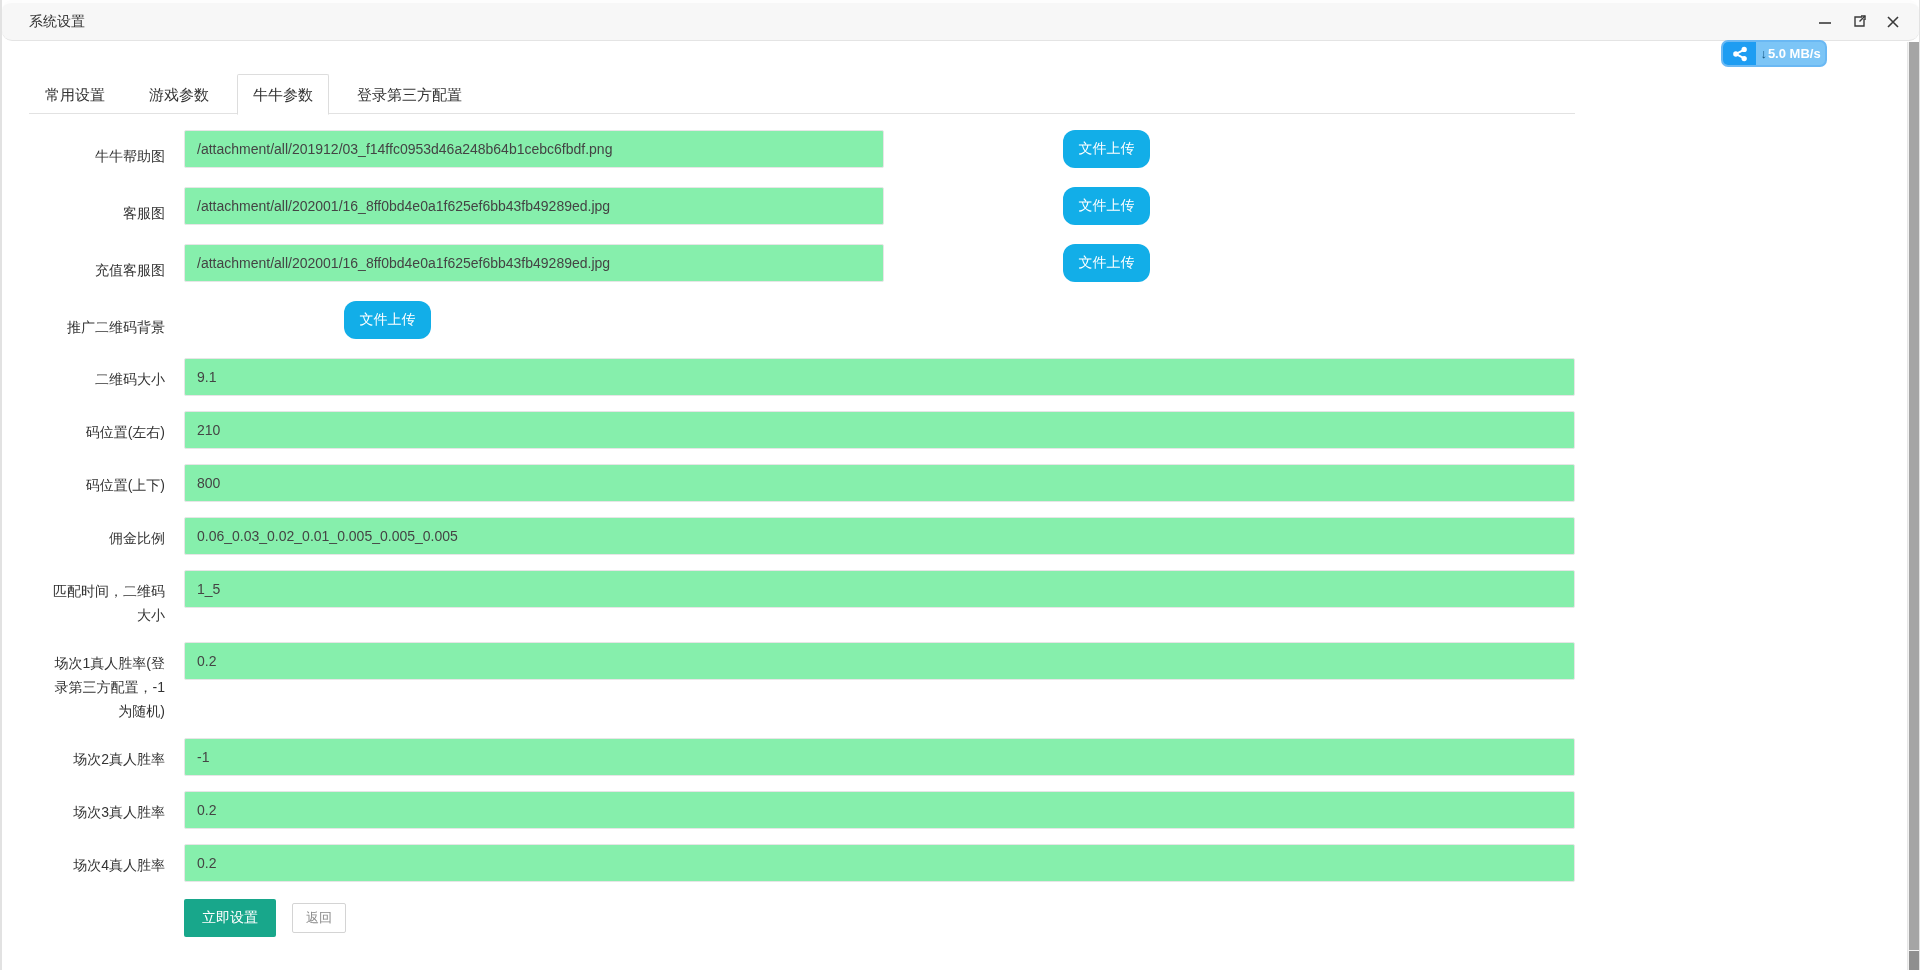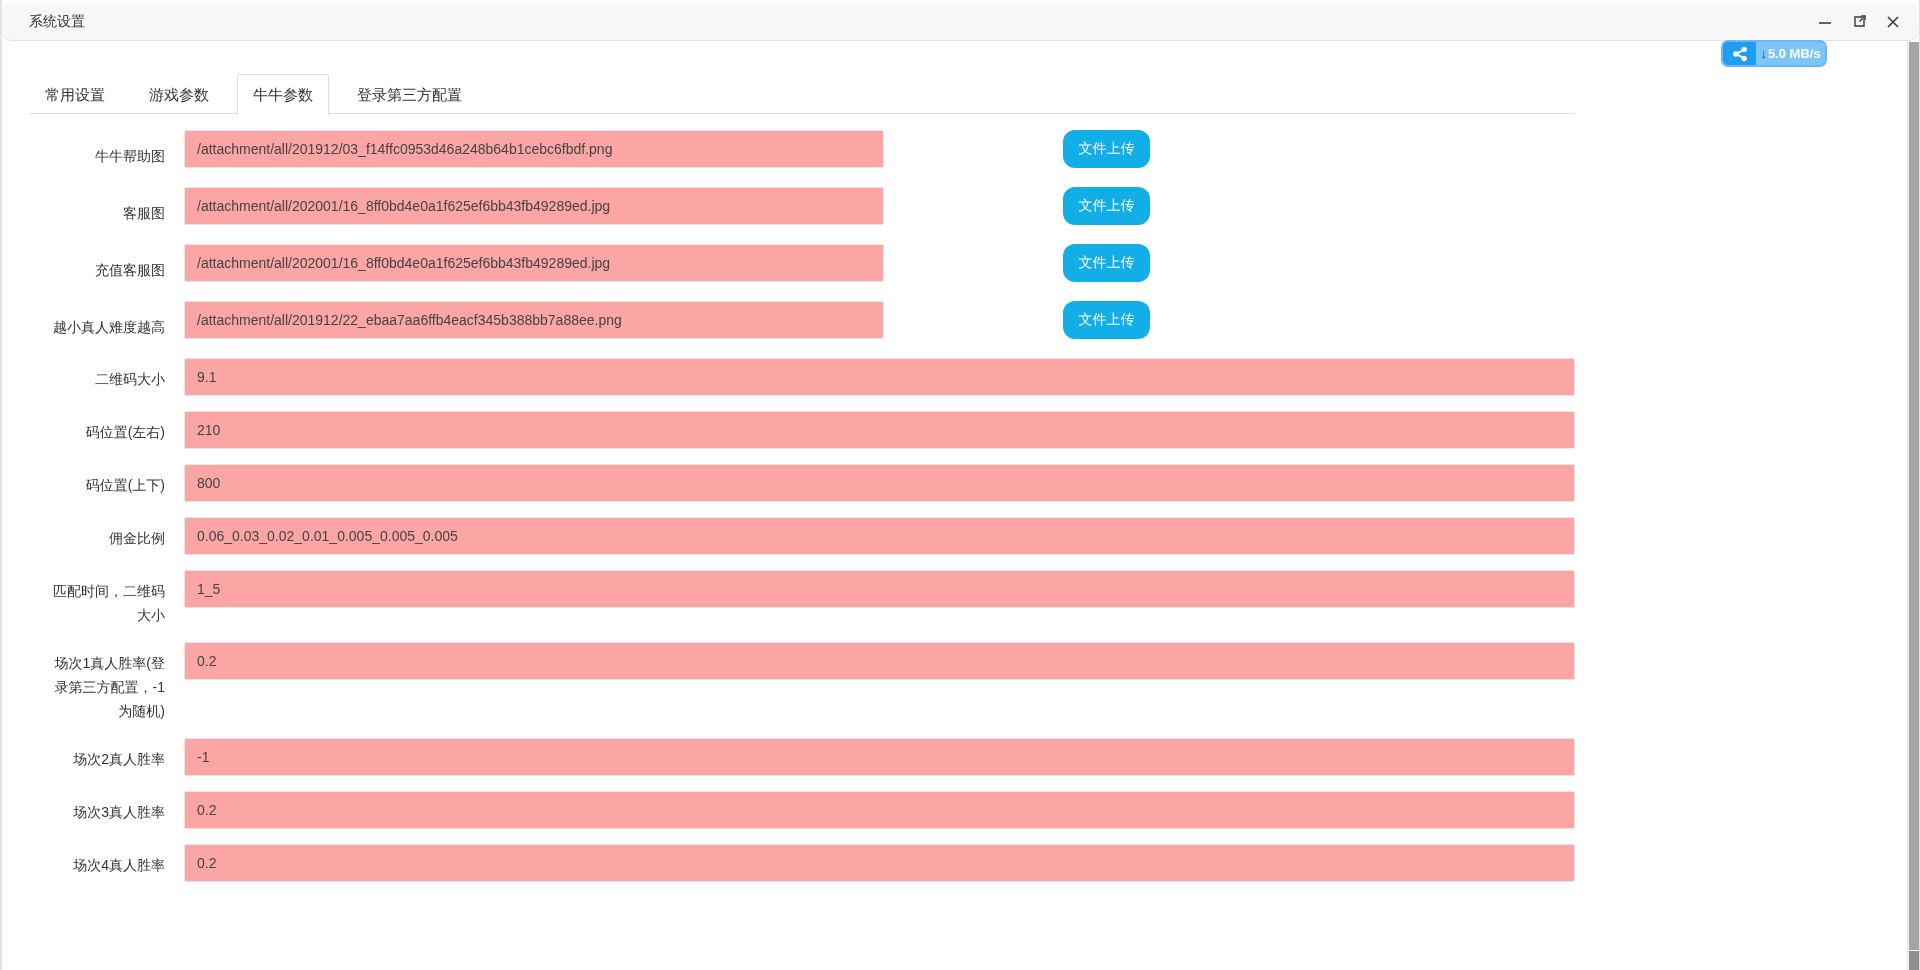--- a/index.html
+++ b/index.html
@@ -126,21 +126,21 @@
   }
   .form-field { margin-left: 19px; }
   .text-input {
     height: 38px;
     border: 1px solid #e6e6e6;
     border-radius: 2px;
     padding: 0 12px;
     font-size: 14px;
     color: #444;
     font-family: "Liberation Sans", "DejaVu Sans", sans-serif;
-    background: #fca5a5;
+    background: #86efac;
     outline: none;
   }
   .text-input.short { width: 700px; }
   .text-input.long  { width: 1391px; }
   .upload-btn {
     margin-left: 179px;
     width: 87px; height: 38px;
     background: #12aee8;
     color: #fff; font-size: 14px;
     border: none; border-radius: 12px;
@@ -258,24 +258,21 @@
     <button class="upload-btn">文件上传</button>
   </div>
         <div class="form-row upload-row">
     <div class="form-label">充值客服图</div>
     <div class="form-field">
       <input class="text-input short" type="text" value="/attachment/all/202001/16_8ff0bd4e0a1f625ef6bb43fb49289ed.jpg" style="">
     </div>
     <button class="upload-btn">文件上传</button>
   </div>
         <div class="form-row upload-row">
-    <div class="form-label">越小真人难度越高</div>
-    <div class="form-field">
-      <input class="text-input short" type="text" value="/attachment/all/201912/22_ebaa7aa6ffb4eacf345b388bb7a88ee.png" style="">
-    </div>
+    <div class="form-label">推广二维码背景</div>
     <button class="upload-btn">文件上传</button>
   </div>
         <div class="form-row">
     <div class="form-label">二维码大小</div>
     <div class="form-field">
       <input class="text-input long" type="text" value="9.1" style="">
     </div>
   </div>
         <div class="form-row">
     <div class="form-label">码位置(左右)</div>
@@ -318,16 +315,20 @@
     <div class="form-field">
       <input class="text-input long" type="text" value="0.2" style="">
     </div>
   </div>
         <div class="form-row">
     <div class="form-label">场次4真人胜率</div>
     <div class="form-field">
       <input class="text-input long" type="text" value="0.2" style="">
     </div>
   </div>
+        <div class="action-row">
+        <button class="submit-btn">立即设置</button>
+        <button class="back-btn">返回</button>
+      </div>
     </div>
 
   </div>
 </div>
 
 </body></html>

